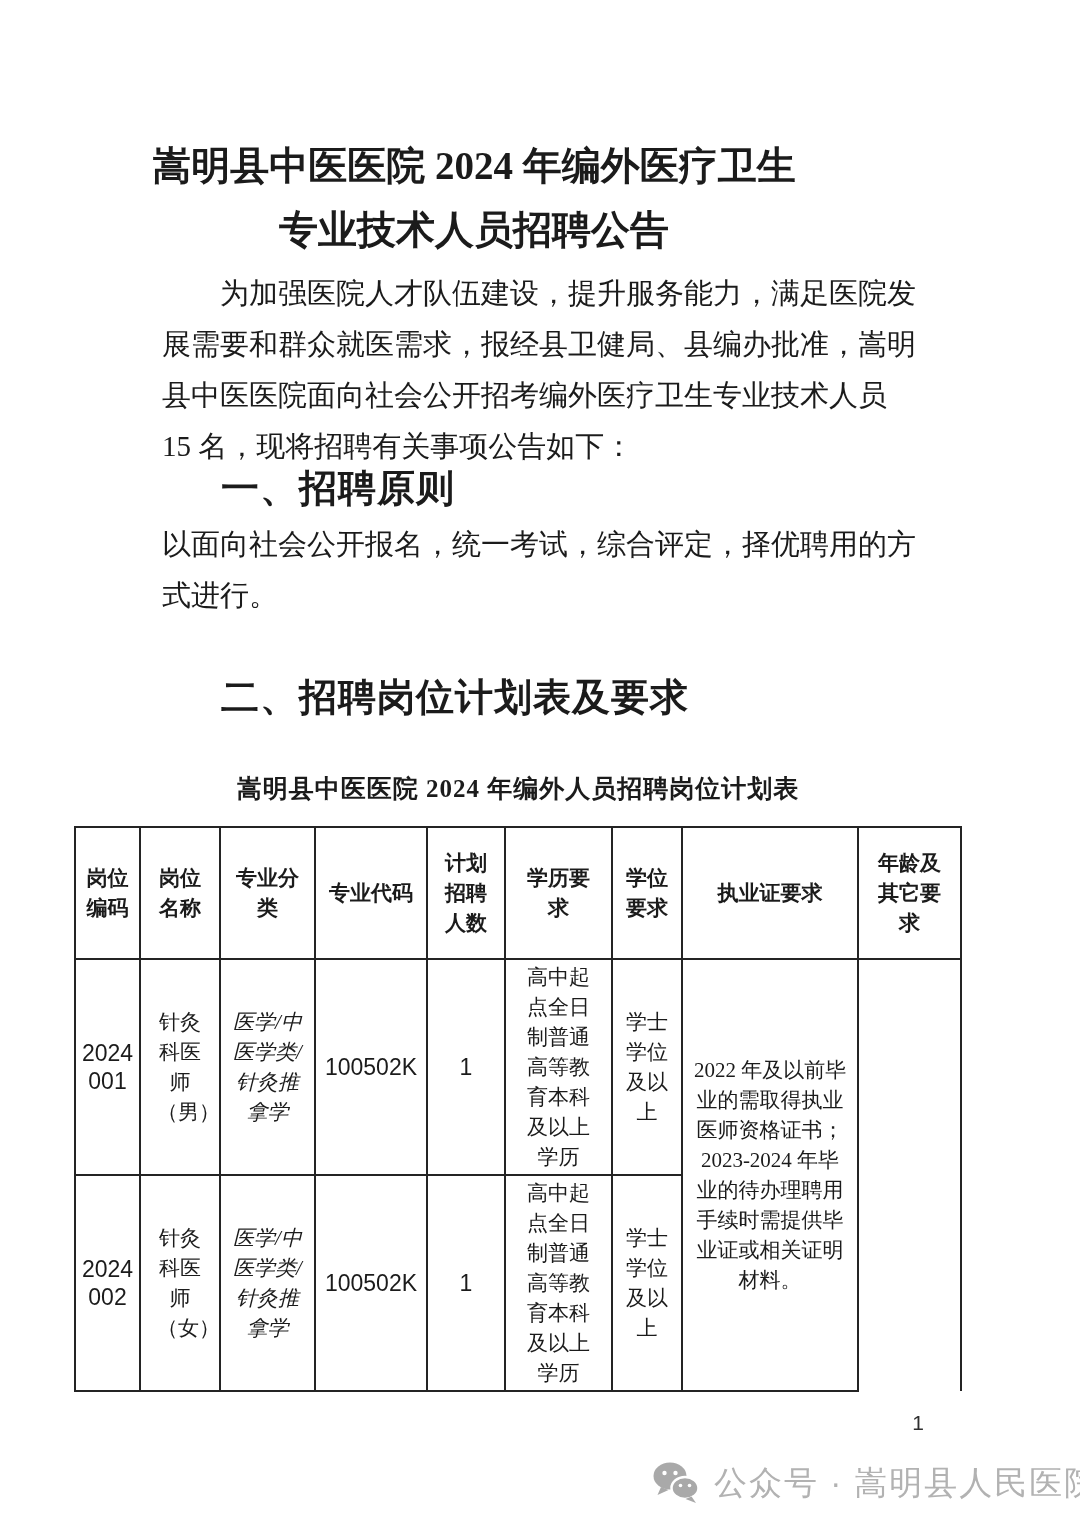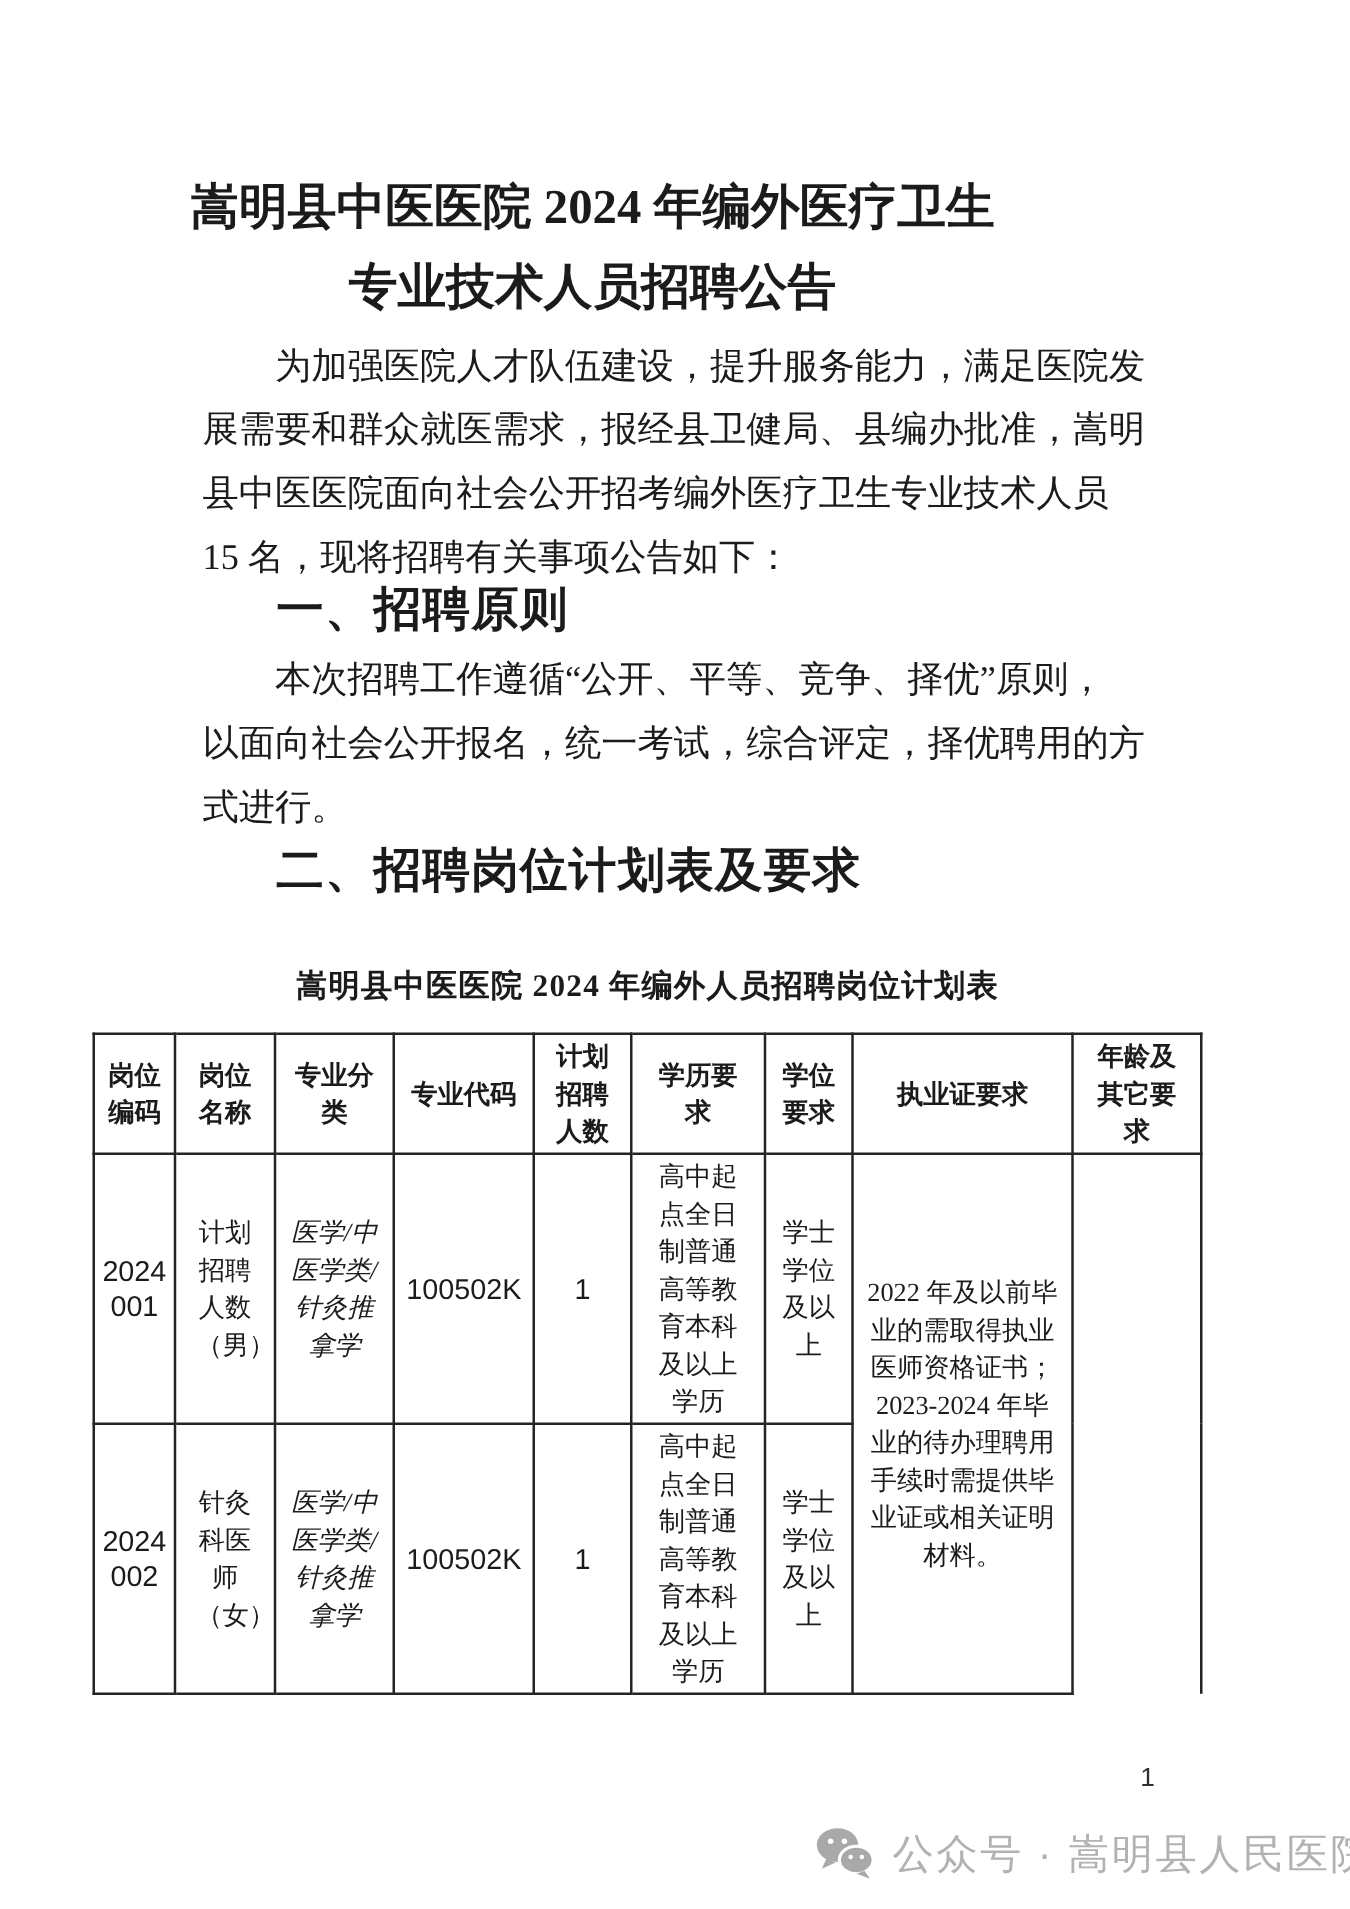--- a/index.html
+++ b/index.html
@@ -22,21 +22,21 @@
   #para2   { top:519px; }
   #h2      { top:672px; }
   .tbl-title { position:absolute; top:772px; left:75px; width:886px; text-align:center;
     font-size:25px; font-weight:bold; letter-spacing:1px; }
   table.plan { position:absolute; left:74px; top:826px; width:886px;
     border-collapse:collapse; table-layout:fixed; }
   .plan th, .plan td {
     border:2px solid #242424; text-align:center; vertical-align:middle;
     padding:2px; overflow:hidden;
   }
-  .plan thead tr { height:96px; }
+  .plan thead tr { height:132px; }
   .plan tr.r1 { height:198px; }
   .plan tr.r2 { height:190px; }
   .plan th { font-size:21px; font-weight:bold; line-height:30px; }
   .cjk { font-size:21px; line-height:30px;border-radius:22px; }
   .num { font-family:"Liberation Sans","DejaVu Sans",sans-serif; font-size:23px; line-height:28px; }
   .iw { display:inline-block; }
   .w44{max-width:44px;} .w46{max-width:46px;} .w56{max-width:56px; word-break:break-all;}
   .w66{max-width:66px;} .w68{max-width:68px;} .w72{max-width:72px;font-style:italic;} .w156{max-width:156px;}
   .cell-age { border-bottom:none !important; }
   .page-number { position:absolute; left:898px; top:1411px; width:40px; text-align:center;
@@ -60,21 +60,20 @@
   <div class="para" id="intro">
     <div class="ln indent">为加强医院人才队伍建设，提升服务能力，满足医院发</div>
     <div class="ln">展需要和群众就医需求，报经县卫健局、县编办批准，嵩明</div>
     <div class="ln">县中医医院面向社会公开招考编外医疗卫生专业技术人员</div>
     <div class="ln">15 名，现将招聘有关事项公告如下：</div>
   </div>
 
   <div class="sec-heading" id="h1">一、招聘原则</div>
 
   <div class="para" id="para2">
-    <div class="ln indent">本次招聘工作遵循“公开、平等、竞争、择优”原则，</div>
     <div class="ln">以面向社会公开报名，统一考试，综合评定，择优聘用的方</div>
     <div class="ln">式进行。</div>
   </div>
 
   <div class="sec-heading" id="h2">二、招聘岗位计划表及要求</div>
 
   <div class="tbl-title">嵩明县中医医院 2024 年编外人员招聘岗位计划表</div>
 
   <table class="plan">
     <colgroup>
@@ -97,21 +96,21 @@
         <th><span class="iw w46">计划招聘人数</span></th>
         <th><span class="iw w68">学历要求</span></th>
         <th><span class="iw w46">学位要求</span></th>
         <th><span class="iw">执业证要求</span></th>
         <th><span class="iw w68">年龄及其它要求</span></th>
       </tr>
     </thead>
     <tbody>
       <tr class="r1">
         <td class="num"><span class="iw w56">2024001</span></td>
-        <td class="cjk"><span class="iw w46">计划招聘人数（男）</span></td>
+        <td class="cjk"><span class="iw w46">针灸科医师（男）</span></td>
         <td class="cjk"><span class="iw w72">医学/中医学类/针灸推拿学</span></td>
         <td class="num"><span>100502K</span></td>
         <td class="num"><span>1</span></td>
         <td class="cjk"><span class="iw w66">高中起点全日制普通高等教育本科及以上学历</span></td>
         <td class="cjk"><span class="iw w44">学士学位及以上</span></td>
         <td class="cjk" rowspan="2"><span class="iw w156">2022 年及以前毕业的需取得执业医师资格证书；2023-2024 年毕业的待办理聘用手续时需提供毕业证或相关证明材料。</span></td>
         <td class="cjk cell-age" rowspan="2"><span class="iw"></span></td>
       </tr>
       <tr class="r2">
         <td class="num"><span class="iw w56">2024002</span></td>

